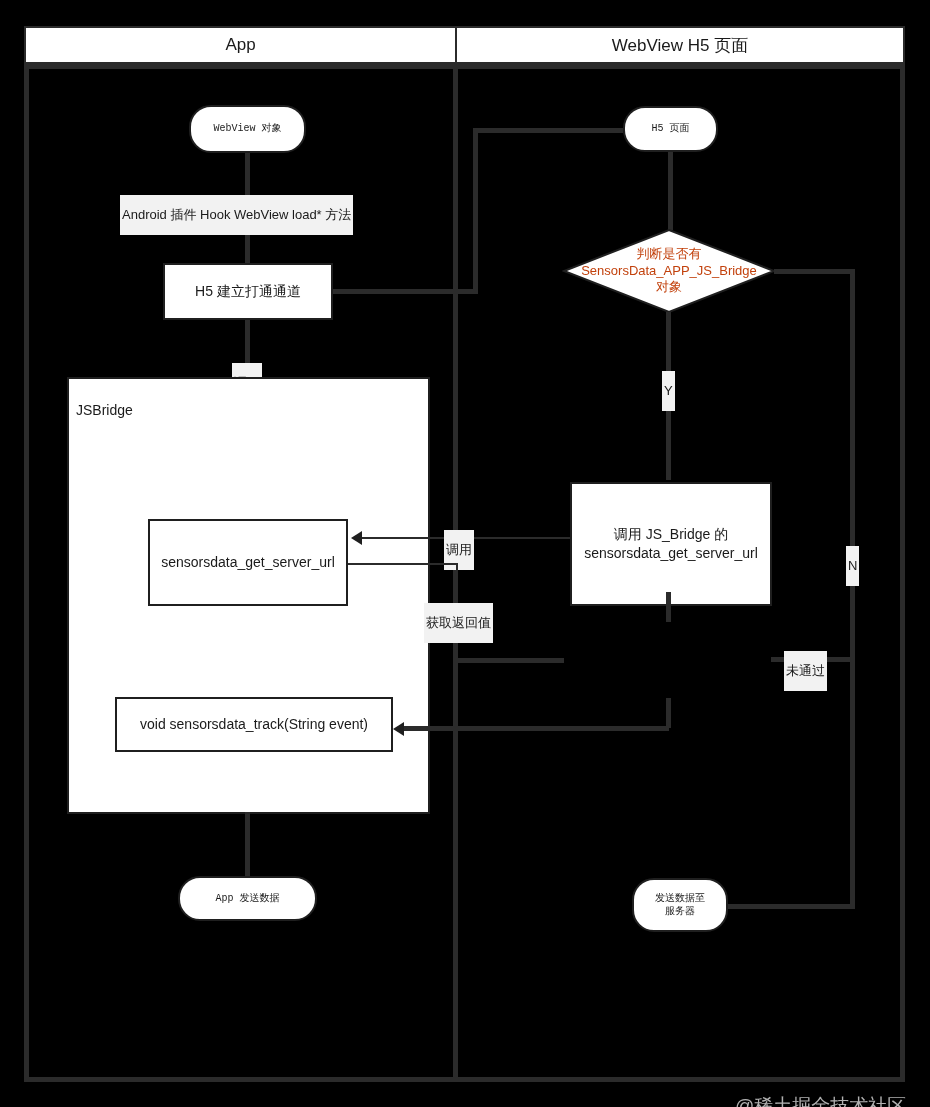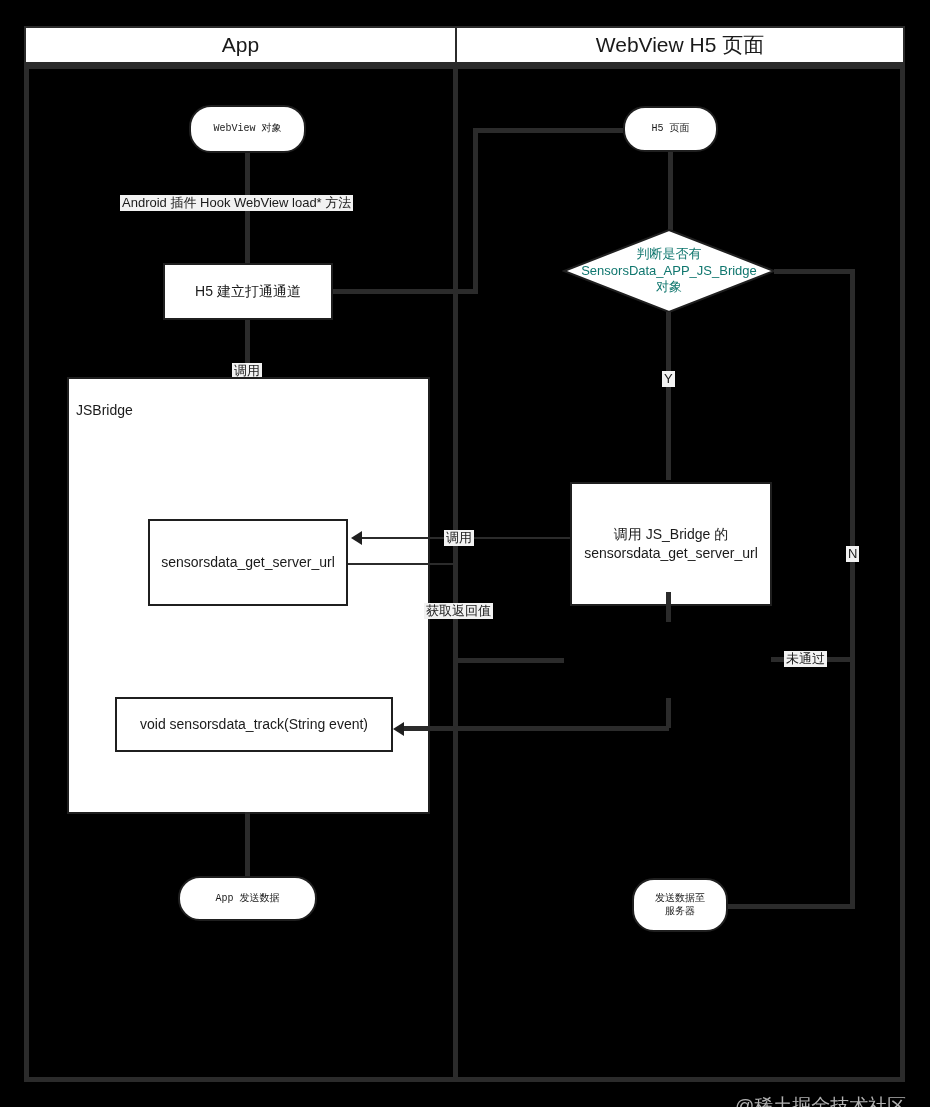--- a/index.html
+++ b/index.html
@@ -3,56 +3,56 @@
 <meta charset="utf-8">
 <style>
   html,body{margin:0;padding:0;background:#000;}
   body{width:930px;height:1107px;overflow:hidden;
        font-family:"Liberation Sans","DejaVu Sans",sans-serif;}
   #stage{position:relative;width:930px;height:1107px;background:#000;}
 
   
   .lane-head{position:absolute;background:#fff;border:2px solid #2b2b2b;
              box-sizing:border-box;display:flex;align-items:center;
-             justify-content:center;color:#1a1a1a;font-size:21px;}
+             justify-content:center;color:#1a1a1a;font-size:17px;}
   .lane-body{position:absolute;border:5px solid #2b2b2b;box-sizing:border-box;
              background:transparent;}
   .lane-split{position:absolute;background:#2b2b2b;}
 
   
   .node{position:absolute;box-sizing:border-box;background:#fff;
         color:#1a1a1a;display:flex;align-items:center;justify-content:center;
         text-align:center;line-height:1.35;}
   .rect{border:2px solid #1f1f1f;font-size:14px;padding:2px 0;}
   .oval{border:2px solid #1f1f1f;border-radius:22px;font-size:10px;font-family:Liberation Mono, monospace;}
   .group{border:2px solid #1f1f1f;background:#fff;}
   .group-label{position:absolute;font-size:14px;color:#1a1a1a;background:transparent;}
 
   
   .diamond-wrap{position:absolute;}
   .diamond-text{position:absolute;inset:0;display:flex;align-items:center;
                 justify-content:center;text-align:center;font-size:13px;
-                color:#0f766e;line-height:1.3;}
+                color:#c2410c;line-height:1.3;}
 
   
   .seg{position:absolute;background:#2b2b2b;}
   .seg.h{height:5px;}
   .seg.v{width:5px;}
   .seg.thin{background:#2b2b2b;}
   .seg.thin.h{height:2px;}
   .seg.thin.v{width:2px;}
 
   .arrow{position:absolute;width:0;height:0;}
   .arrow.down{border-left:7px solid transparent;border-right:7px solid transparent;
               border-top:11px solid #1f1f1f;}
   .arrow.left{border-top:7px solid transparent;border-bottom:7px solid transparent;
               border-right:11px solid #1f1f1f;}
 
   .edge-label{position:absolute;background:#f2f2f2;color:#1a1a1a;font-size:13px;
-              padding:0 2px;white-space:nowrap;line-height:1.25;}
+              padding:12px 2px;white-space:nowrap;line-height:1.25;}
 
   .watermark{position:absolute;color:#d8d8d8;font-size:19px;opacity:.82;
              white-space:nowrap;}
 </style>
 </head>
 <body>
 
 <div id="stage">
 
   <div class="lane-head" style="left:24px;top:26px;width:433px;height:38px;">

